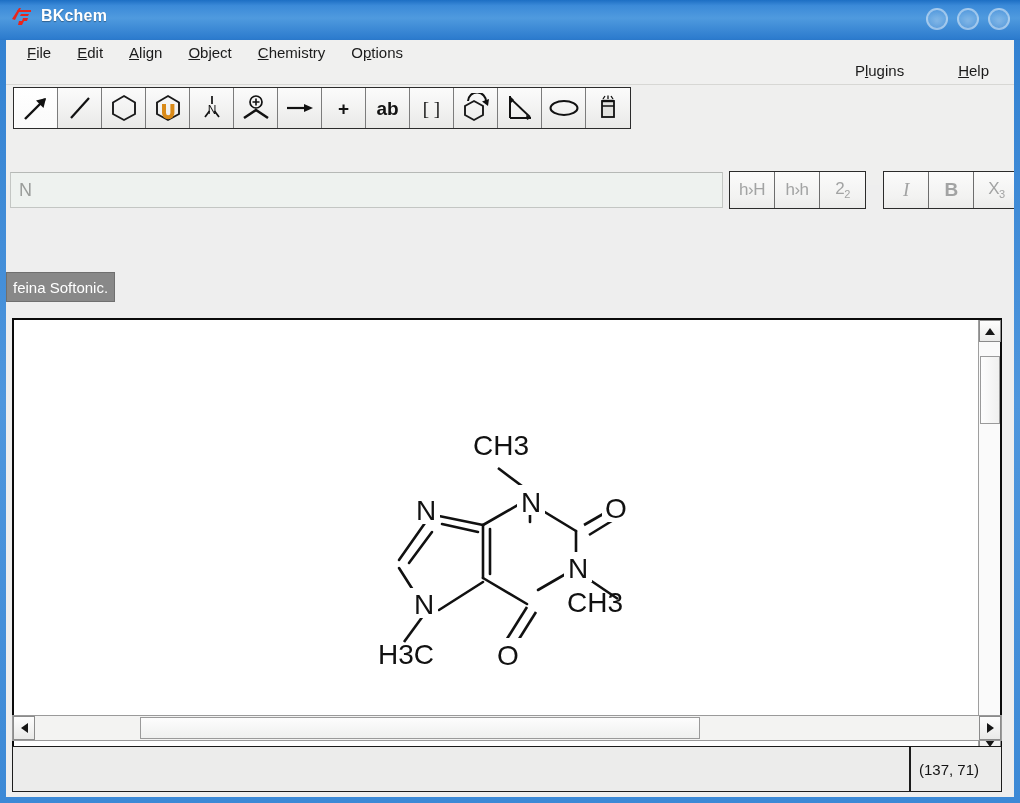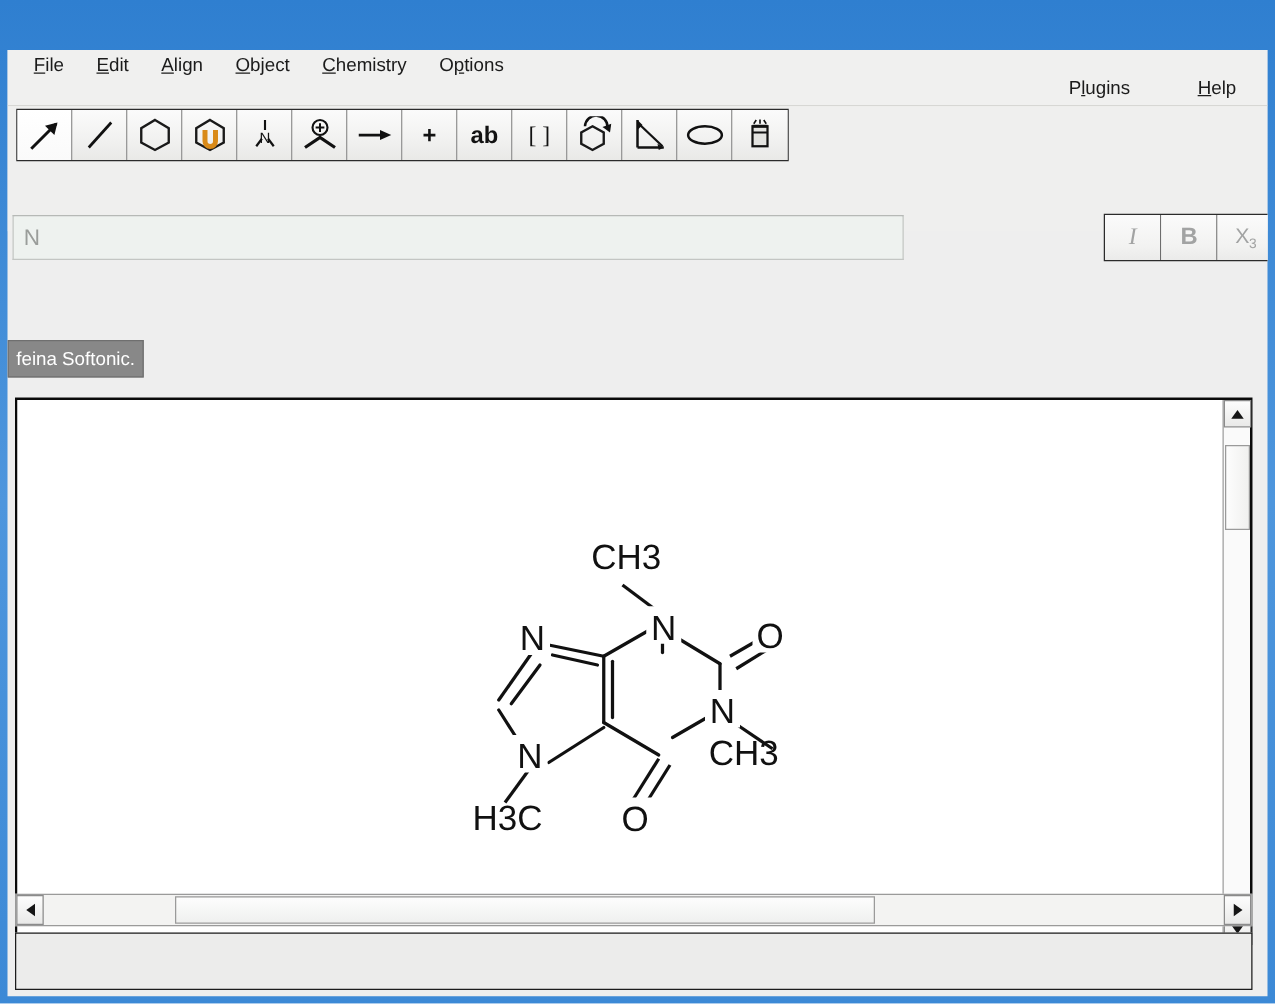--- a/index.html
+++ b/index.html
@@ -341,20 +341,39 @@
     color: #141414;
     font-family: "Liberation Sans", sans-serif;
   }
 </style>
 </head>
 <body>
 
 <div id="app">
   <div class="win-frame"></div>
 
+  <div class="titlebar">
+    <div class="title-left">
+      <span class="app-logo">
+        <svg width="24" height="22" viewBox="0 0 24 22">
+          <path d="M2 14 L9 3 L11 3 L5 15 Z" fill="#e8241c"></path>
+          <path d="M7 5 L21 5 L21 7 L9 7 Z" fill="#e8241c"></path>
+          <path d="M11 9 L19 9 L18 11 L10 11 Z" fill="#e8241c"></path>
+          <path d="M13 13 L18 13 L17 16 L12 16 Z" fill="#e8241c"></path>
+          <path d="M9 16 L14 16 L12 20 L8 20 Z" fill="#e8241c"></path>
+        </svg>
+      </span>
+      <span class="title-text">BKchem</span>
+    </div>
+    <div class="win-buttons">
+      <span class="win-btn"></span>
+      <span class="win-btn"></span>
+      <span class="win-btn"></span>
+    </div>
+  </div>
 
   <div class="client">
 
     <div class="menubar">
       <div class="menu-group-left">
         <div class="menu-item"><u>F</u>ile</div>
         <div class="menu-item"><u>E</u>dit</div>
         <div class="menu-item"><u>A</u>lign</div>
         <div class="menu-item"><u>O</u>bject</div>
         <div class="menu-item"><u>C</u>hemistry</div>
@@ -487,20 +506,31 @@
         </div>
 
       </div>
     </div>
 
     <div class="propbar">
       <div class="atom-entry">
         <span>N</span>
       </div>
 
+      <div class="fmt-strip group-a">
+        <div class="fmt-btn">
+          <span class="fmt-lbl">h›H</span>
+        </div>
+        <div class="fmt-btn">
+          <span class="fmt-lbl">h›h</span>
+        </div>
+        <div class="fmt-btn">
+          <span class="fmt-lbl"><span>2</span><span class="sub">2</span></span>
+        </div>
+      </div>
 
       <div class="fmt-strip group-b">
         <div class="fmt-btn">
           <span class="fmt-lbl italic">I</span>
         </div>
         <div class="fmt-btn">
           <span class="fmt-lbl bold">B</span>
         </div>
         <div class="fmt-btn">
           <span class="fmt-lbl"><span>X</span><span class="sub">3</span></span>
@@ -588,16 +618,17 @@
         <span class="tri-left"></span>
       </div>
       <div class="hthumb"></div>
       <div class="sb-arrow right">
         <span class="tri-right"></span>
       </div>
     </div>
 
     <div class="statusbar">
       <div class="status-left"></div>
+      <div class="status-coords">(137, 71)</div>
     </div>
 
   </div>
 </div>
 
 </body></html>

